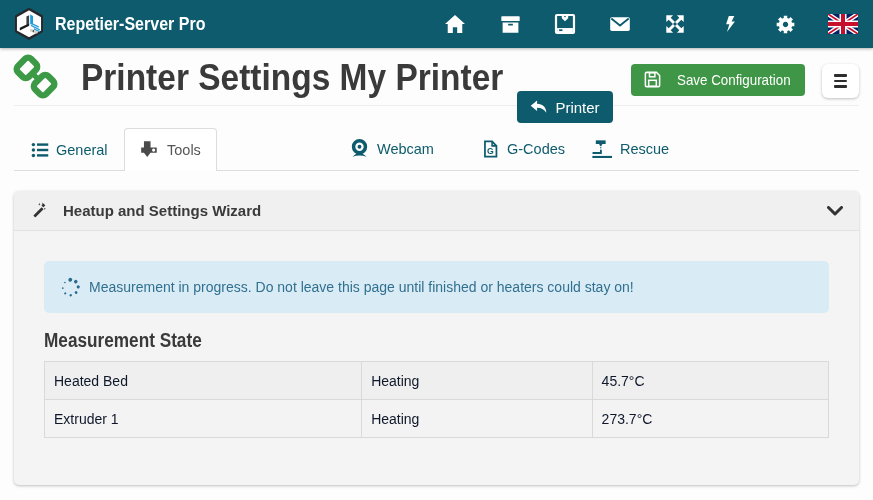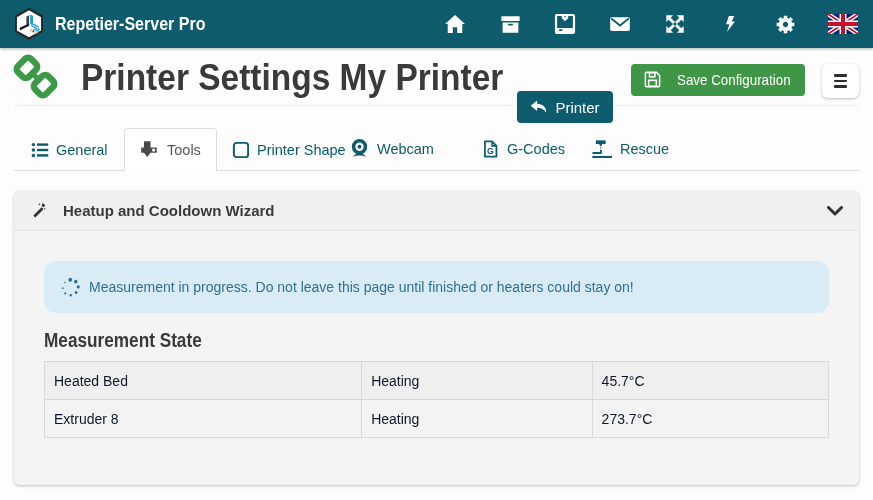--- a/index.html
+++ b/index.html
@@ -35,21 +35,21 @@
 .tab { position:absolute; bottom:0; display:flex; align-items:center; padding:11px 15px; font-size:14.5px; color:#0d5b6c; white-space:nowrap; }
 .tab svg { margin-right:7px; flex:none; }
 .tab.active { background:#fff; border:1px solid #ddd; border-bottom:0; border-radius:4px 4px 0 0; color:#555; bottom:-1px; padding:11px 15px 12px; }
 
 .panel { margin:20px 14px 0; background:#f4f4f4; border-radius:5px; box-shadow:0 1px 3px rgba(0,0,0,.25); }
 .panel-heading { height:40px; background:#f0f0f0; border-bottom:1px solid #e2e2e2; border-radius:5px 5px 0 0; display:flex; align-items:center; padding:0 16px; }
 .panel-title { font-size:15px; font-weight:bold; color:#3a3a3a; margin-left:16px; }
 .panel-heading .chev { margin-left:auto; }
 .panel-body { padding:30px 30px 29px; }
 .alert {
-  background:#d9ecf6; border-radius:12px; height:52px; display:flex; align-items:center;
+  background:#d9ecf6; border-radius:5px; height:52px; display:flex; align-items:center;
   padding:0 16px; color:#31708f; font-size:14px;
 }
 .alert svg { margin-right:8px; flex:none; }
 .mstate { font-size:20px; font-weight:bold; color:#3a3a3a; margin:15px 0 0; line-height:25px; transform:scaleX(0.86); transform-origin:left center; }
 table.meas { border-collapse:collapse; width:100%; margin-top:8px; margin-bottom:18px; font-size:14px; color:#0f172a; }
 table.meas td { border:1px solid #d9d9d9; height:38px; padding:0 9px; background:#efefef; }
 table.meas tr:nth-child(2) td { background:#f3f3f3; }
 td.c1 { width:40.45%; }
 td.c2 { width:29.4%; }
 td.c3 { width:30.15%; }
@@ -166,23 +166,20 @@
         <path fill="#4a4a4a" fill-rule="evenodd" d="M4 1.5 L11.6 1.5 L11.6 8.6 L18.8 8.6 L18.8 14.8 L11.6 14.8 L7.8 19.6 L4 14.8 L0.8 14.8 L0.8 8.6 L4 8.6 Z M15.2 9.9 a1.8 1.8 0 1 0 0.002 0 z"></path>
       </svg>Tools</div>
   <div class="tab" style="left:2px;"><svg width="18" height="18" viewBox="0 0 24 24" fill="#0d5b6c">
         <circle cx="3.2" cy="4.8" r="2.3"></circle>
         <circle cx="3.2" cy="12" r="2.3"></circle>
         <circle cx="3.2" cy="19.2" r="2.3"></circle>
         <rect x="8" y="3.2" width="15" height="3.2"></rect>
         <rect x="8" y="10.4" width="15" height="3.2"></rect>
         <rect x="8" y="17.6" width="15" height="3.2"></rect>
       </svg>General</div>
-  <div class="tab" style="left:203px;"><svg width="18" height="18" viewBox="0 0 24 24">
-        <rect x="2.5" y="2.5" width="19" height="19" rx="3.5" fill="none" stroke="#0d5b6c" stroke-width="2.6"></rect>
-      </svg>Printer Shape</div>
   <div class="tab" style="left:320px;"><svg width="21" height="21" viewBox="0 0 24 24" fill="#0d5b6c">
         <circle cx="12" cy="10" r="6.8" fill="none" stroke="#0d5b6c" stroke-width="4"></circle>
         <circle cx="12" cy="10" r="2.2"></circle>
         <path d="M4 21.5 q4-4.5 8-4.5 t8 4.5 q-4-1.6-8-1.6 t-8 1.6 z"></path>
       </svg>Webcam</div>
   <div class="tab" style="left:452px;"><svg width="19" height="20" viewBox="0 0 24 24">
         <path d="M5 2.5 h9 l5.5 5.5 V21.5 H5 z" fill="none" stroke="#0d5b6c" stroke-width="2.2"></path>
         <path d="M14 2.5 V8 h5.5" fill="none" stroke="#0d5b6c" stroke-width="2"></path>
         <text x="11.8" y="18.4" font-size="11" font-weight="bold" fill="#0d5b6c" text-anchor="middle" font-family="Liberation Sans">G</text>
       </svg>G-Codes</div>
@@ -199,21 +196,21 @@
   <div class="panel-heading">
     <svg width="17" height="17" viewBox="0 0 24 24" fill="#333">
         <g>
           <rect x="10.45" y="6.2" width="3.9" height="16.6" rx="0.6" transform="rotate(45 12 14)"></rect>
           <rect x="16.9" y="2.7" width="3.9" height="3.9" rx="0.6" transform="rotate(45 18.8 4.7)"></rect>
           <path d="M13.2 1.2 l0.5 1.5 1.5 0.5 -1.5 0.5 -0.5 1.5 -0.5 -1.5 -1.5 -0.5 1.5 -0.5 z"></path>
           <path d="M20.9 8.2 l0.4 1.1 1.1 0.4 -1.1 0.4 -0.4 1.1 -0.4 -1.1 -1.1 -0.4 1.1 -0.4 z"></path>
           <path d="M17.8 0.6 l0.3 0.9 0.9 0.3 -0.9 0.3 -0.3 0.9 -0.3 -0.9 -0.9 -0.3 0.9 -0.3 z"></path>
         </g>
       </svg>
-    <span class="panel-title">Heatup and Cooldown Wizard</span>
+    <span class="panel-title">Heatup and Settings Wizard</span>
     <svg class="chev" width="16" height="10" viewBox="0 0 16 10">
         <path d="M1.5 1.5 L8 8 L14.5 1.5" fill="none" stroke="#333" stroke-width="3" stroke-linecap="round" stroke-linejoin="round"></path>
       </svg>
   </div>
   <div class="panel-body">
     <div class="alert">
       <svg width="21" height="21" viewBox="0 0 24 24" fill="#2b6a8f">
           <g transform="rotate(-48 12 12)">
         <circle cx="18.4" cy="5.9" r="2.2"></circle>
         <circle cx="21" cy="12" r="2.0"></circle>
@@ -229,20 +226,20 @@
     </div>
     <div class="mstate">Measurement State</div>
     <table class="meas">
       <tbody>
           <tr>
             <td class="c1">Heated Bed</td>
             <td class="c2">Heating</td>
             <td class="c3">45.7°C</td>
           </tr>
       <tr>
-            <td class="c1">Extruder 8</td>
+            <td class="c1">Extruder 1</td>
             <td class="c2">Heating</td>
             <td class="c3">273.7°C</td>
           </tr>
     </tbody>
       </table>
   </div>
 </div>
 
 </body></html>

